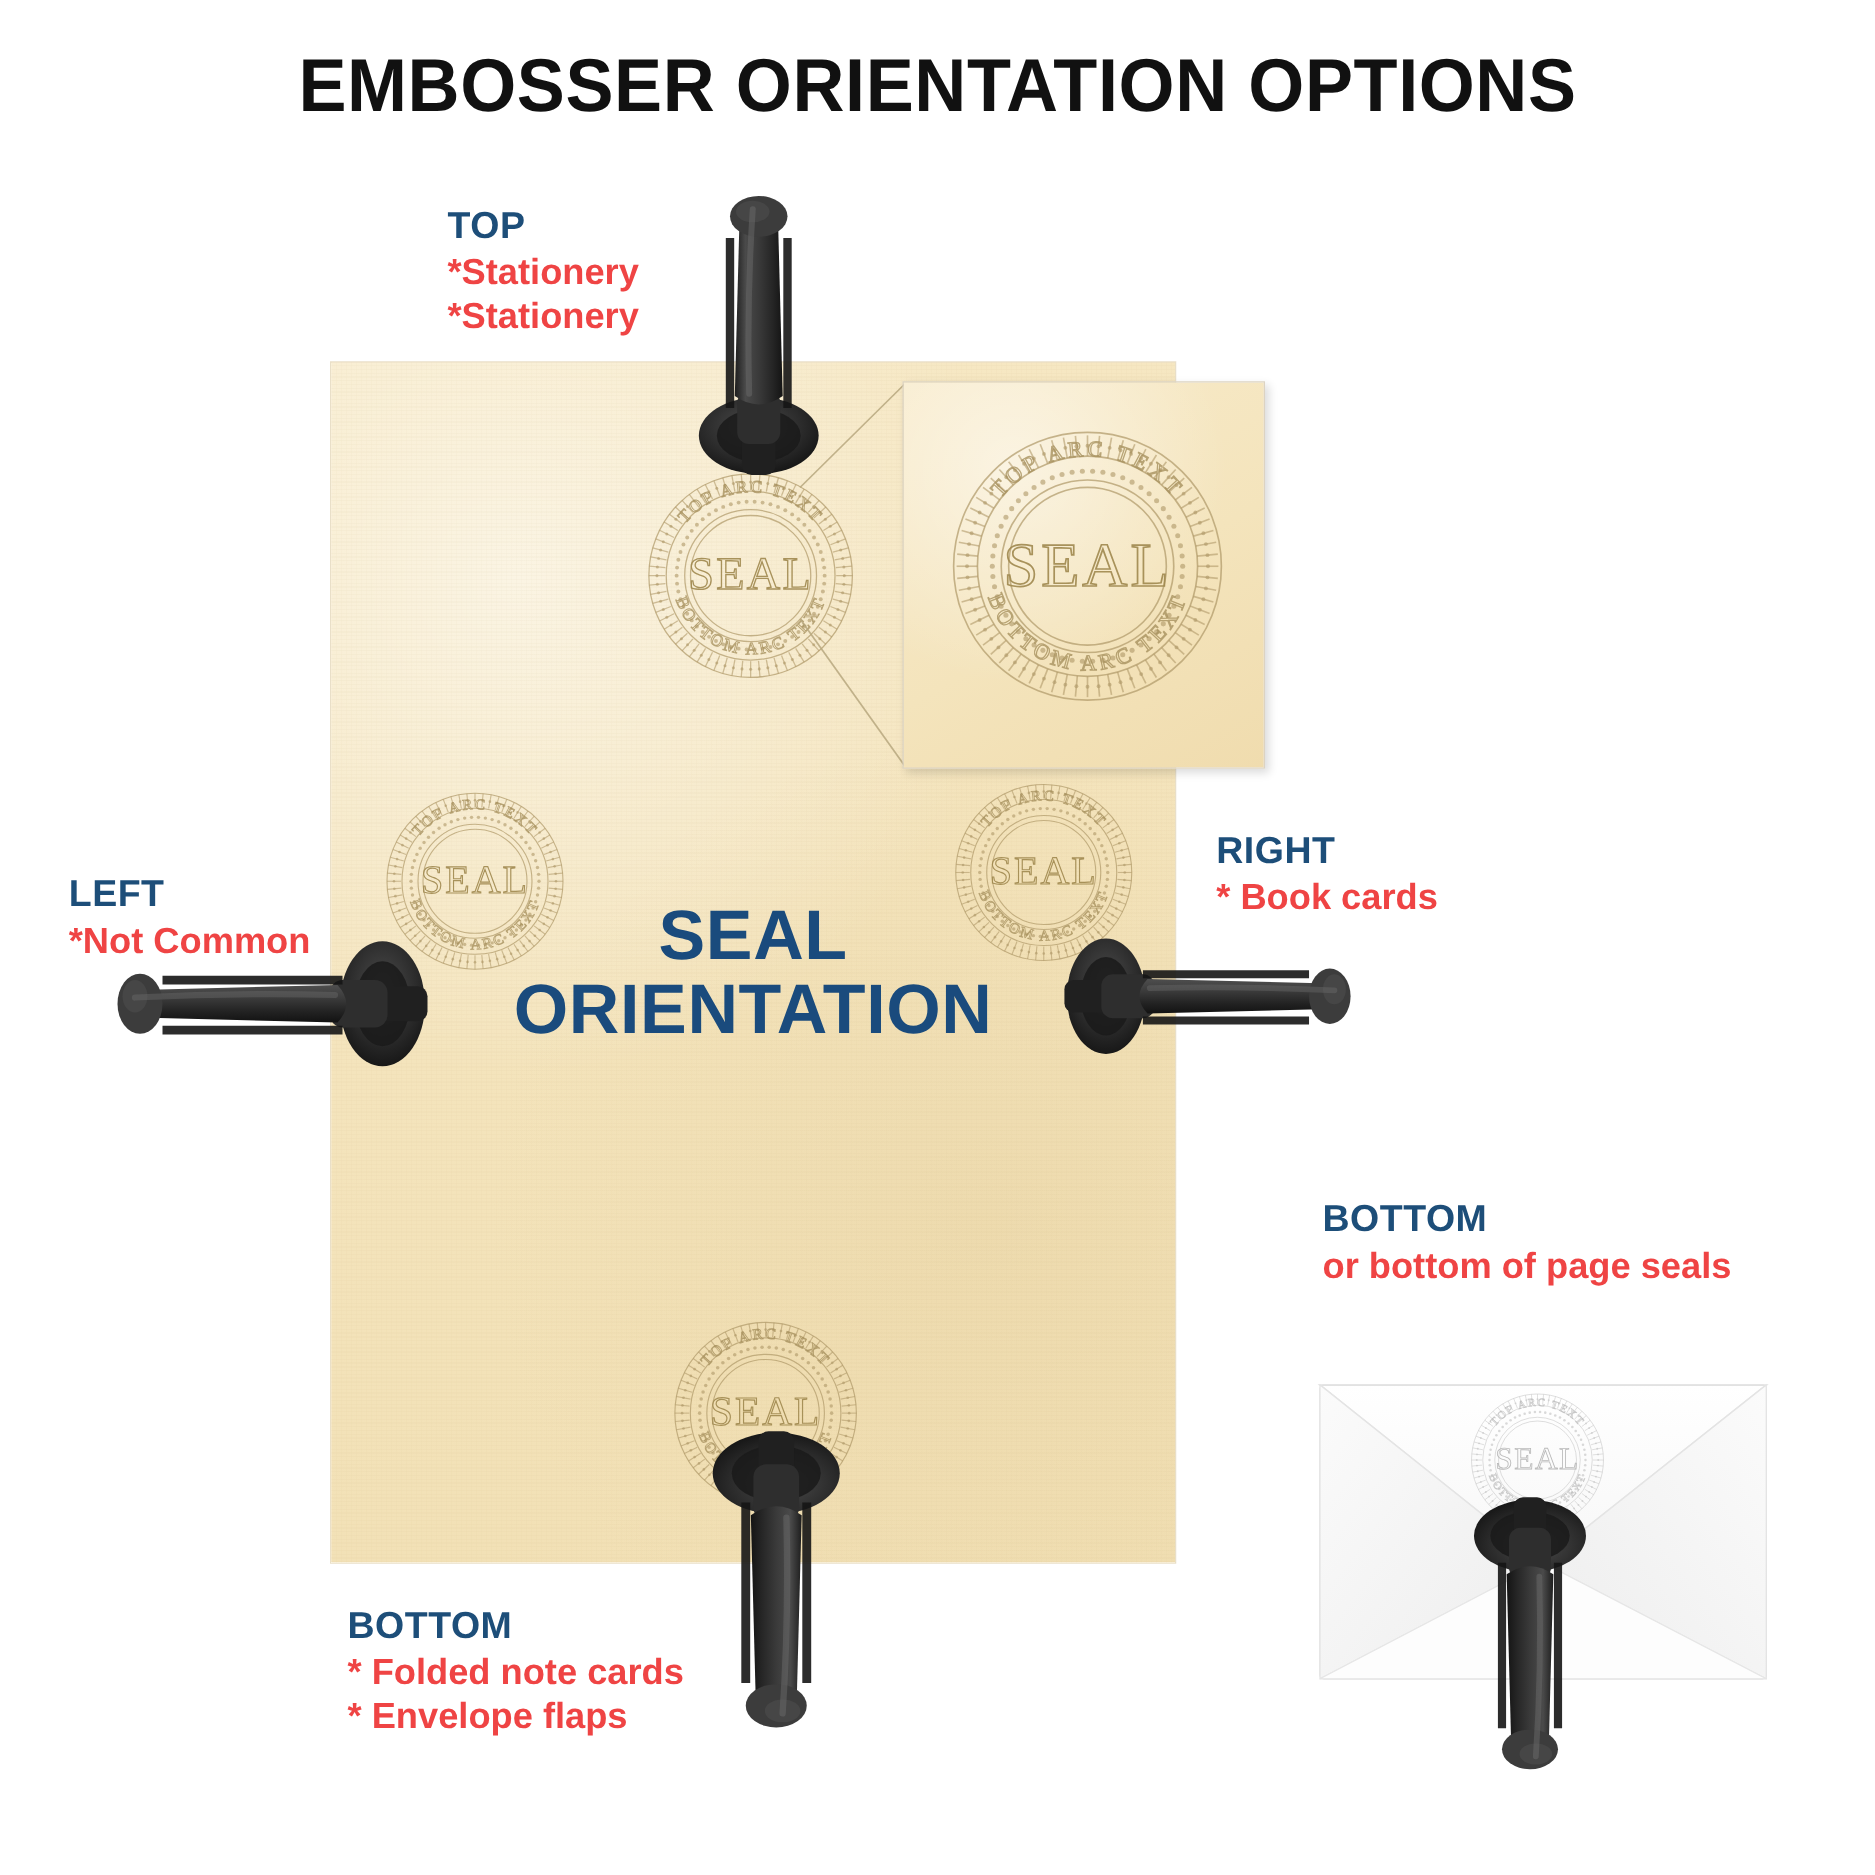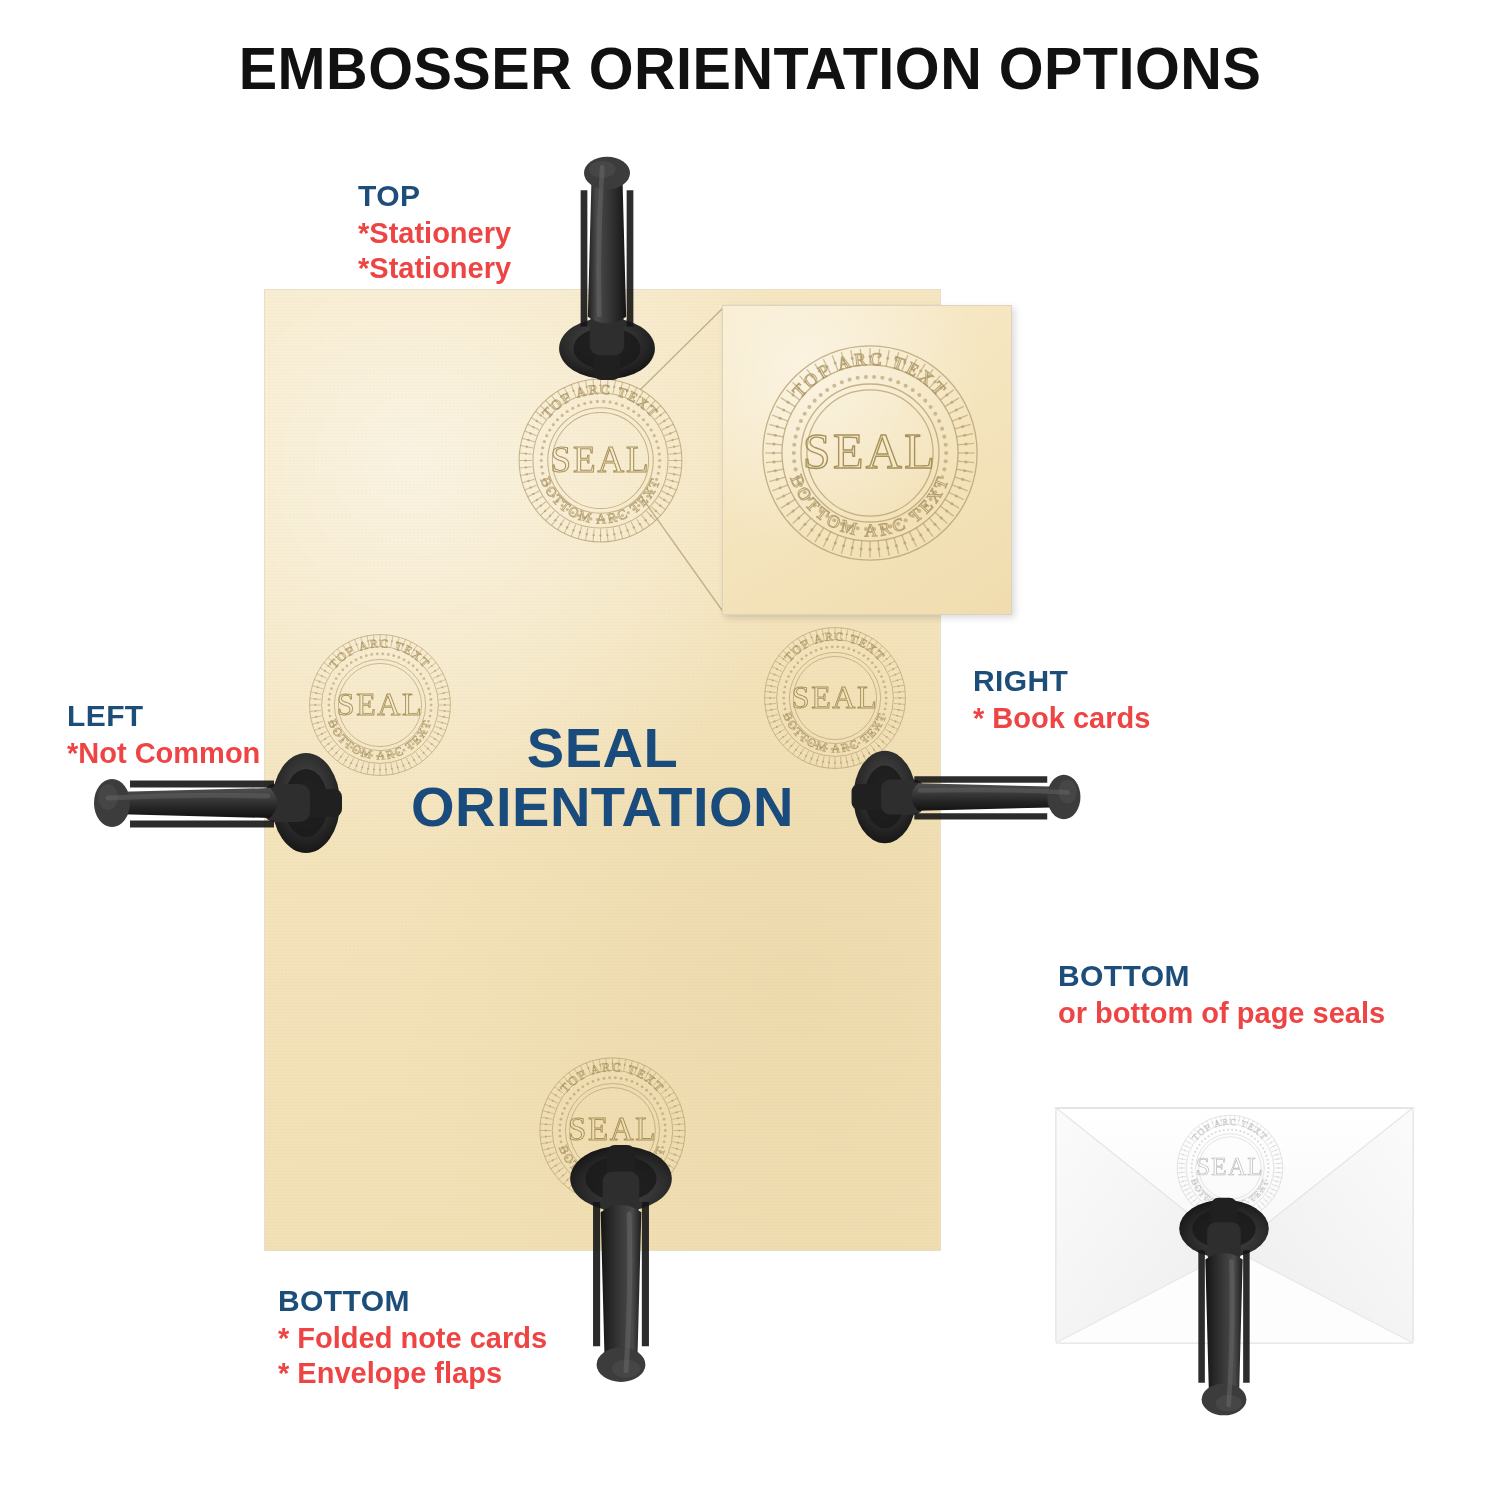--- a/index.html
+++ b/index.html
@@ -88,22 +88,22 @@
   .envelope svg { display:block; width:100%; height:100%; overflow:visible; }
 
   
   .label { position:absolute; line-height:1.2; }
   .label .hd {
     font-size: 30px; font-weight: 700; letter-spacing:.4px; color:#1d4e79;
     margin-bottom: 2px;
   }
   .label .ln { font-size: 29px; font-weight: 700; color:#ef4444; white-space:nowrap; }
 
-  #label-top    { left:358px;  top:178px;  }
-  #label-left   { left:67px;   top:698px;  }
+  #label-top    { left:358px;  top:163px;  }
+  #label-left   { left:55px;   top:698px;  }
   #label-right  { left:973px;  top:663px;  }
   #label-bottom-left { left:278px; top:1283px; }
   #label-bottom-right{ left:1058px; top:958px; }
 </style>
 </head>
 <body>
 
 <div id="stage">
 
   <div class="title">EMBOSSER ORIENTATION OPTIONS</div>

